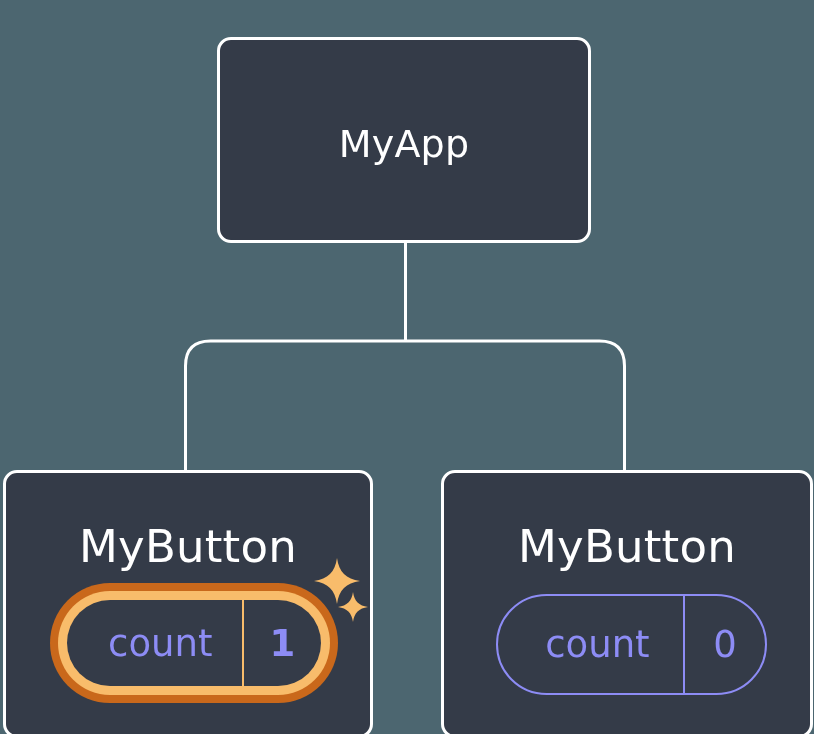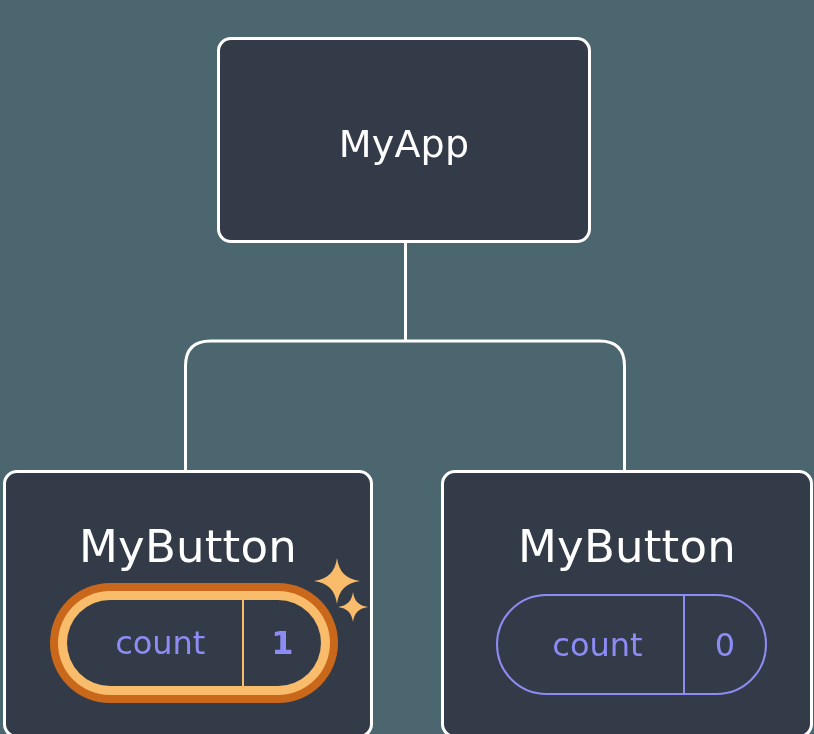--- a/index.html
+++ b/index.html
@@ -81,21 +81,21 @@
     align-items: stretch;
     border: 2px solid #8d8cf5;
     border-radius: 999px;
     background: transparent;
   }
   .pill-key, .pill-val {
     display: flex;
     align-items: center;
     justify-content: center;
     color: #8d8cf5;
-    font-size: 32px;
+    font-size: 37px;
     line-height: 1;
     white-space: nowrap;
   }
   .pill-key {
     flex: 0 0 64%;
     padding-left: 14px;
   }
   .pill-val {
     flex: 1 1 auto;
     border-left: 2px solid #8d8cf5;

